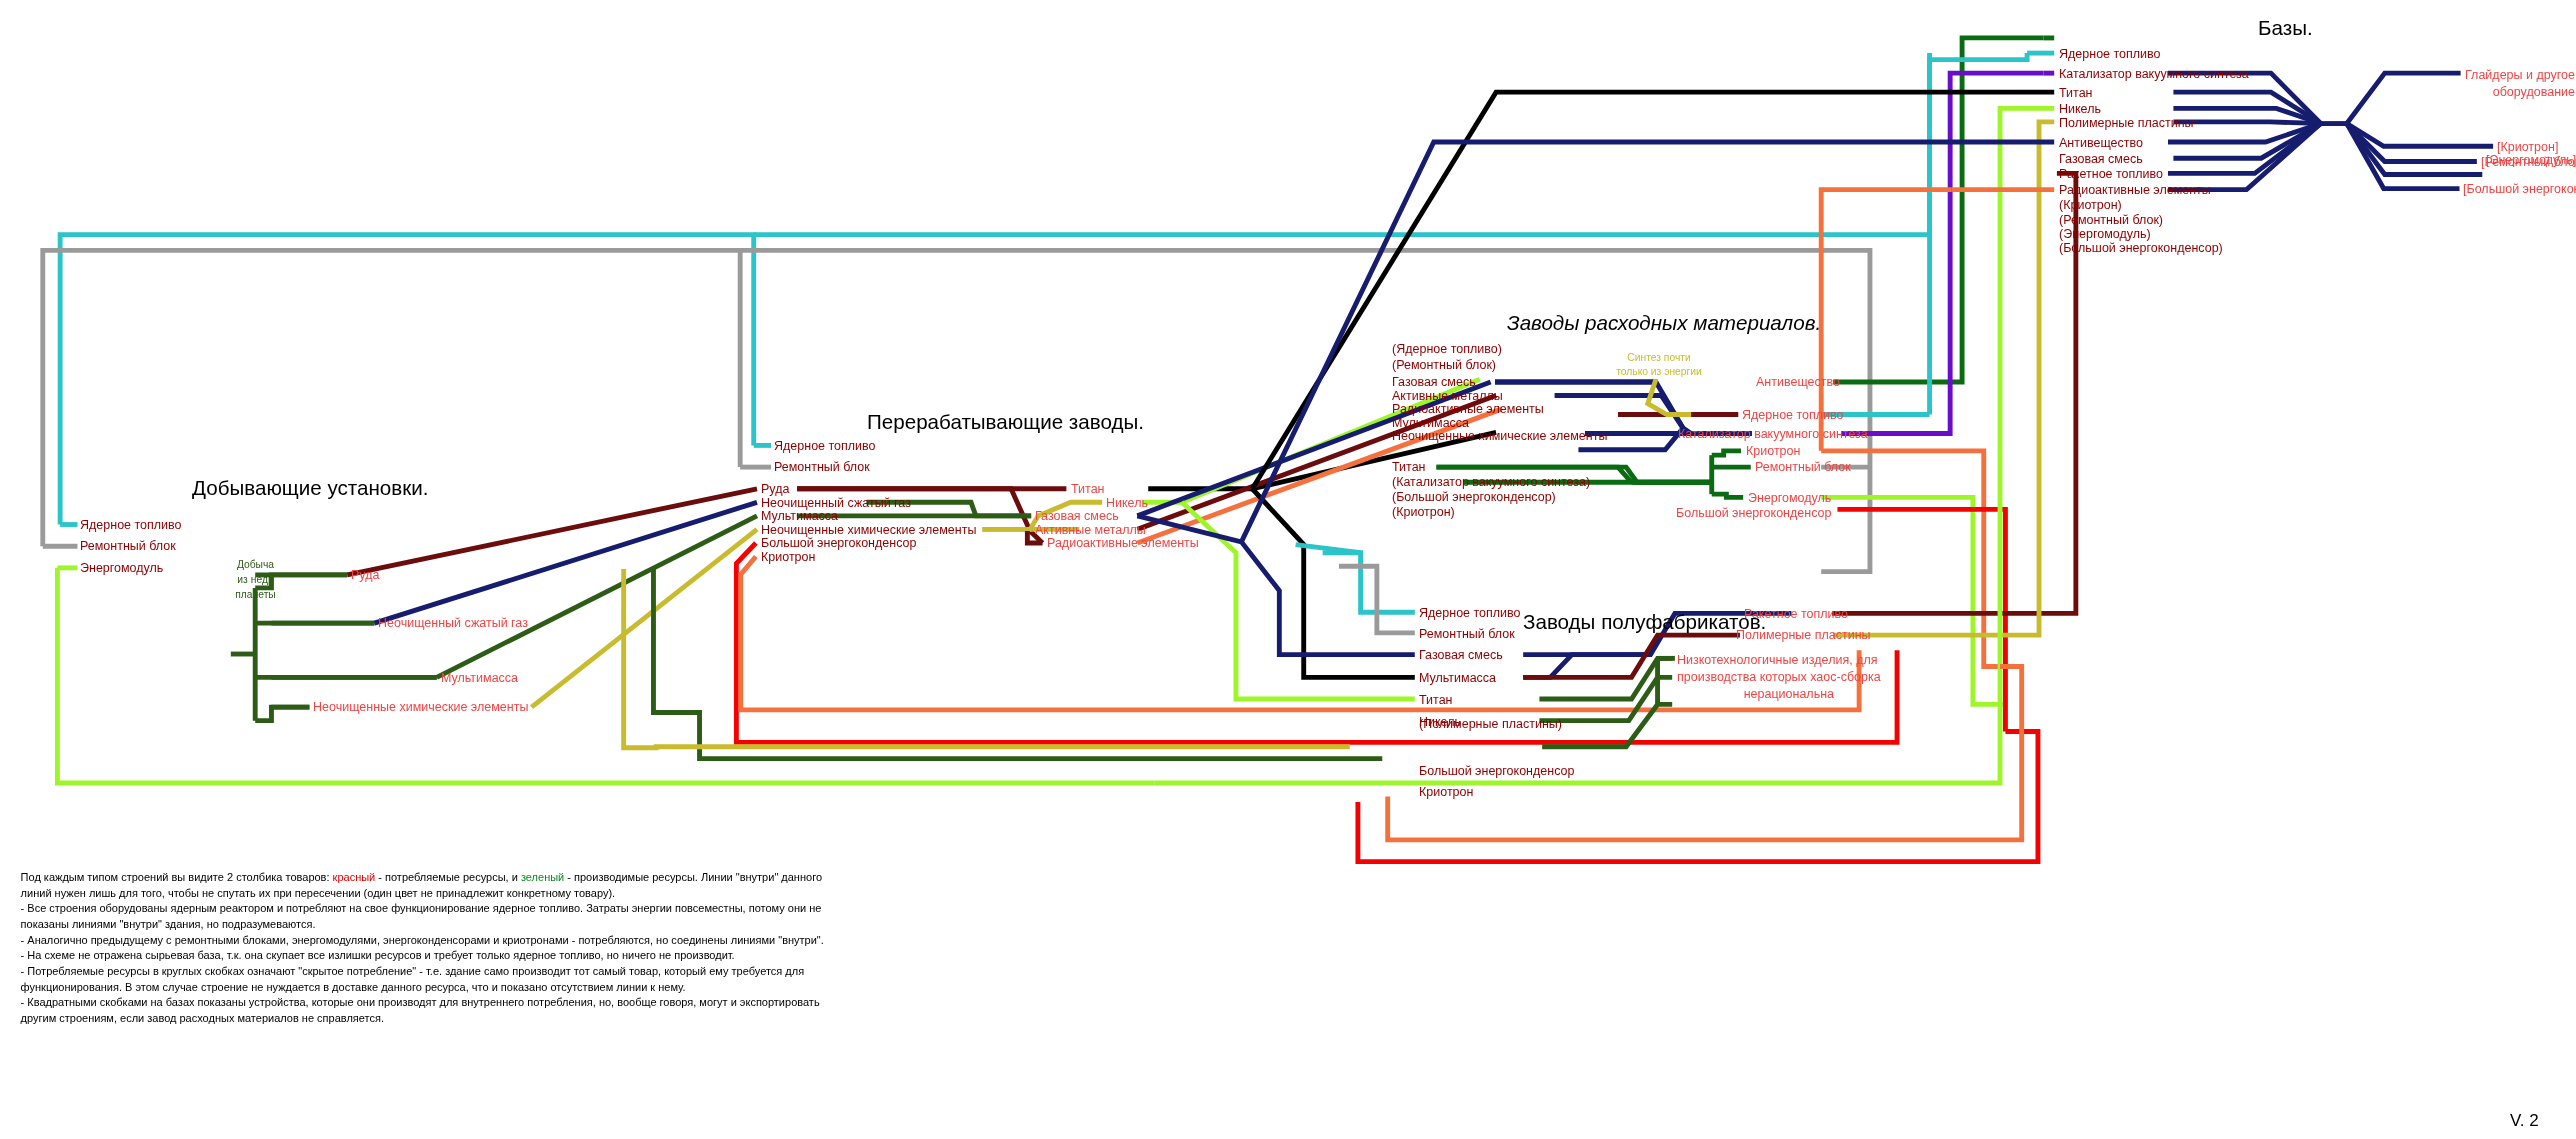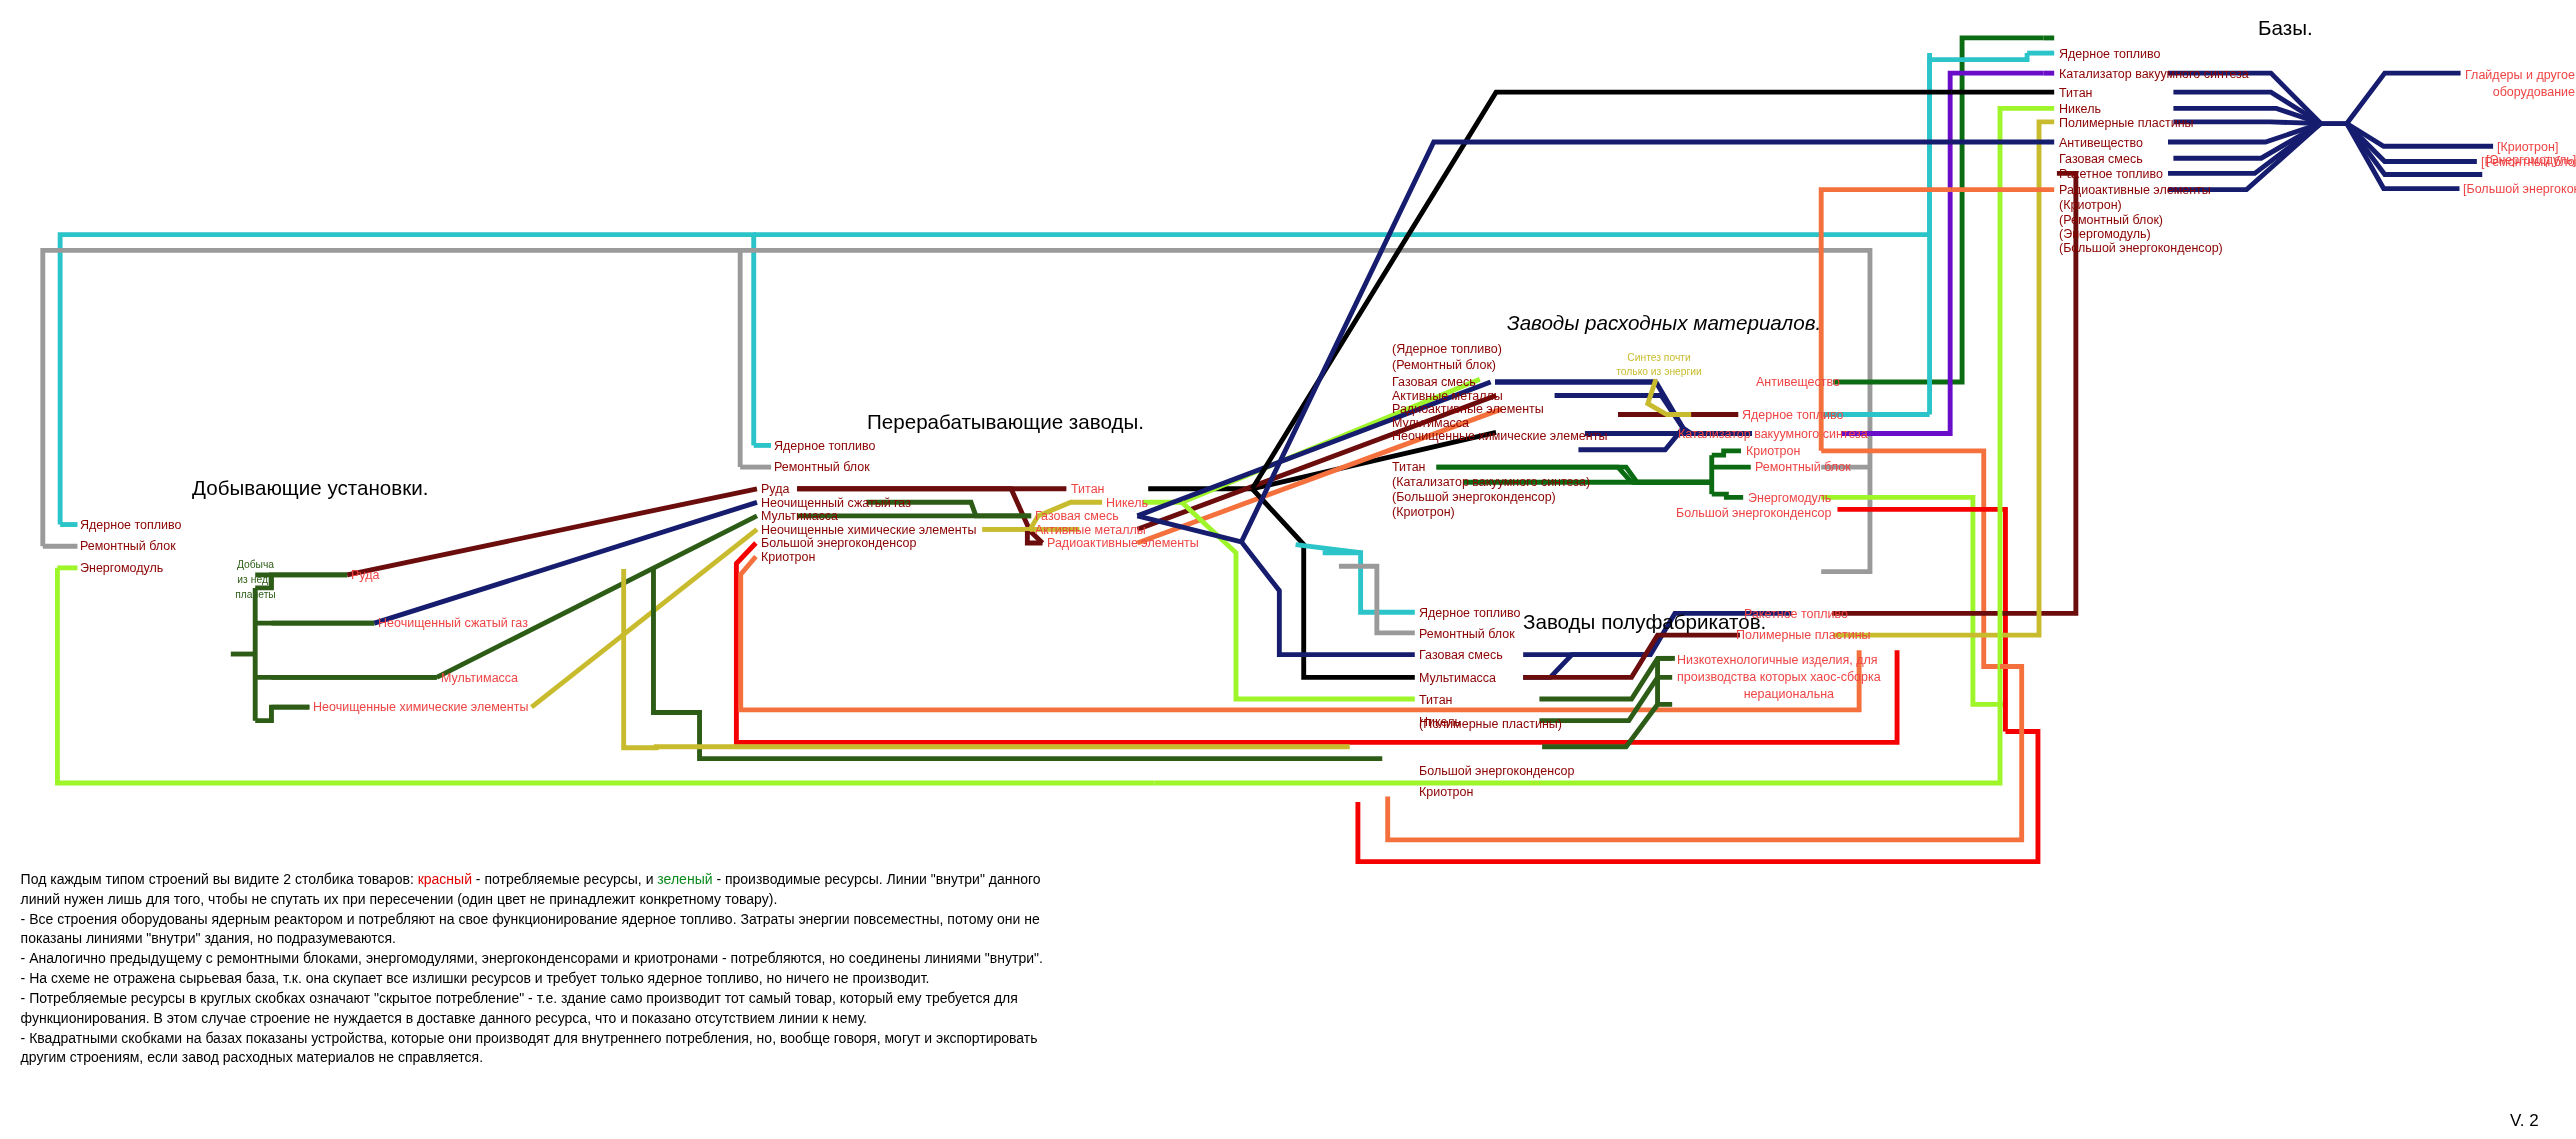--- a/index.html
+++ b/index.html
@@ -12,21 +12,21 @@
   .lbl{position:absolute;font-size:12.5px;white-space:nowrap;line-height:1;
        font-family:"Liberation Sans",sans-serif;}
   .inp{color:#8b0000;}
   .outp{color:#ef4444;}
   .note{position:absolute;font-size:10.3px;color:#c8bc2e;text-align:center;
         line-height:1.35;font-family:"Liberation Sans",sans-serif;}
   .srcnote{position:absolute;font-size:10.3px;color:#2d5c16;text-align:center;
            line-height:1.45;font-family:"Liberation Sans",sans-serif;margin-left:47px;}
   .multi{line-height:1.35;text-align:right;}
   #footer{position:absolute;left:20.6px;top:870px;width:1366px;
-          font-size:14px;color:#000;line-height:1.38;}
+          font-size:11px;color:#000;line-height:1.38;}
   #footer p{margin:0 0 0.5px 0;}
   .red-w{color:#e00000;}
   .grn-w{color:#0a8a1c;}
   #ver{position:absolute;left:2510px;top:1111px;font-size:17px;color:#000;}
 </style>
 </head>
 <body>
 
 <div id="stage">
 

